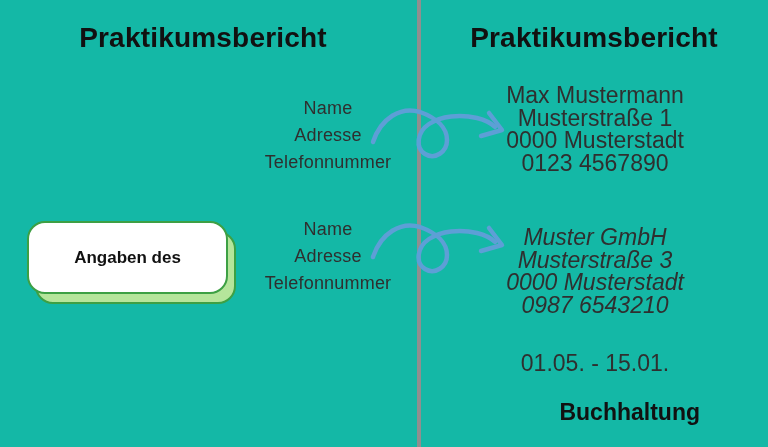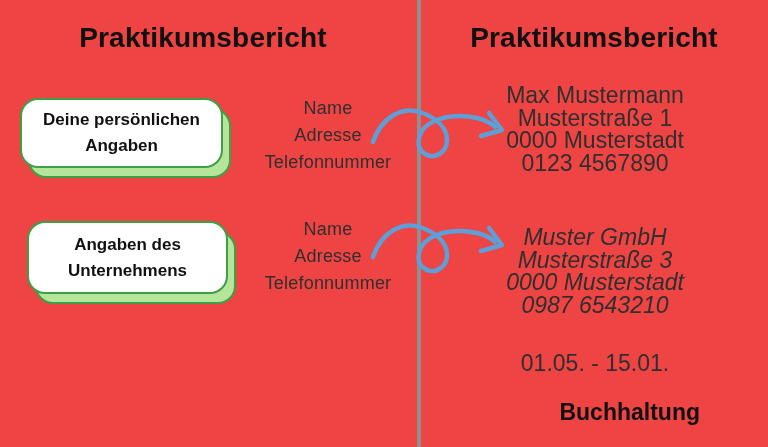--- a/index.html
+++ b/index.html
@@ -1,20 +1,20 @@
 <!DOCTYPE html>
 <html><head>
 <meta charset="utf-8">
 <style>
   html, body { margin: 0; padding: 0; background: #ffffff; }
   .page {
     position: relative;
     width: 768px;
     height: 447px;
-    background: #ef4444;
+    background: #14b8a6;
     overflow: hidden;
     font-family: "Liberation Sans", "DejaVu Sans", sans-serif;
     color: #141414;
   }
   .divider {
     position: absolute;
     left: 417px; top: 0;
     width: 4px; height: 447px;
     background: #8f8f8f;
   }
@@ -101,33 +101,25 @@
 </head>
 <body>
 
 <div class="page">
 
   <div class="divider"></div>
 
   <div class="title left-title">Praktikumsbericht</div>
   <div class="title right-title">Praktikumsbericht</div>
 
-  <div class="pill box1">
-    <div class="pill-shadow"></div>
-    <div class="pill-face">
-      <div>Deine persönlichen</div>
-      <div>Angaben</div>
-    </div>
-  </div>
 
   <div class="pill box2">
     <div class="pill-shadow"></div>
     <div class="pill-face">
       <div>Angaben des</div>
-      <div>Unternehmens</div>
     </div>
   </div>
 
 
   <div class="label-group labels1">
     <div>Name</div>
     <div>Adresse</div>
     <div>Telefonnummer</div>
   </div>
 

